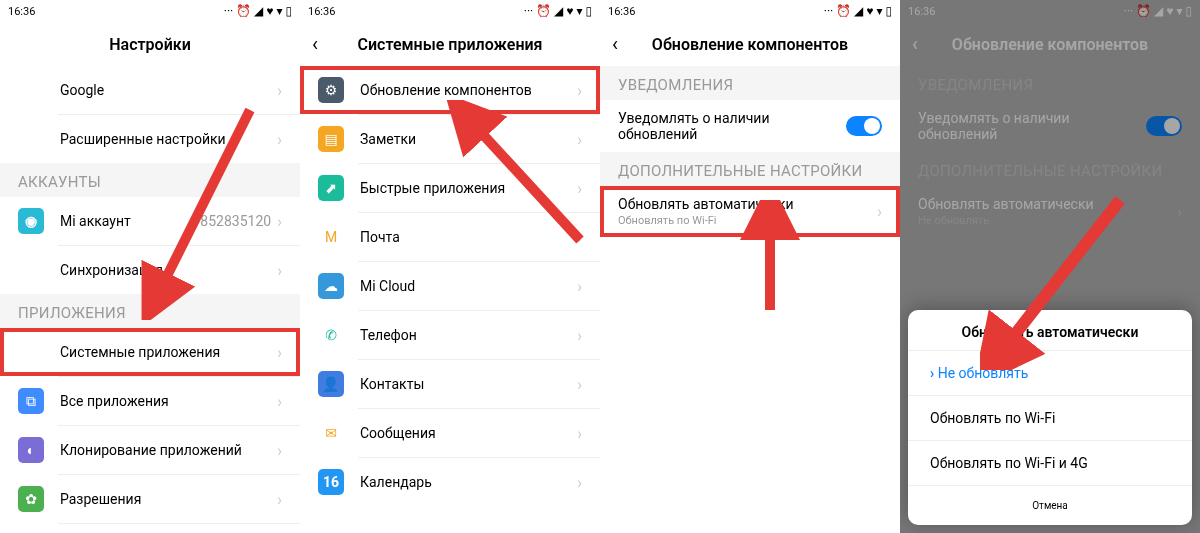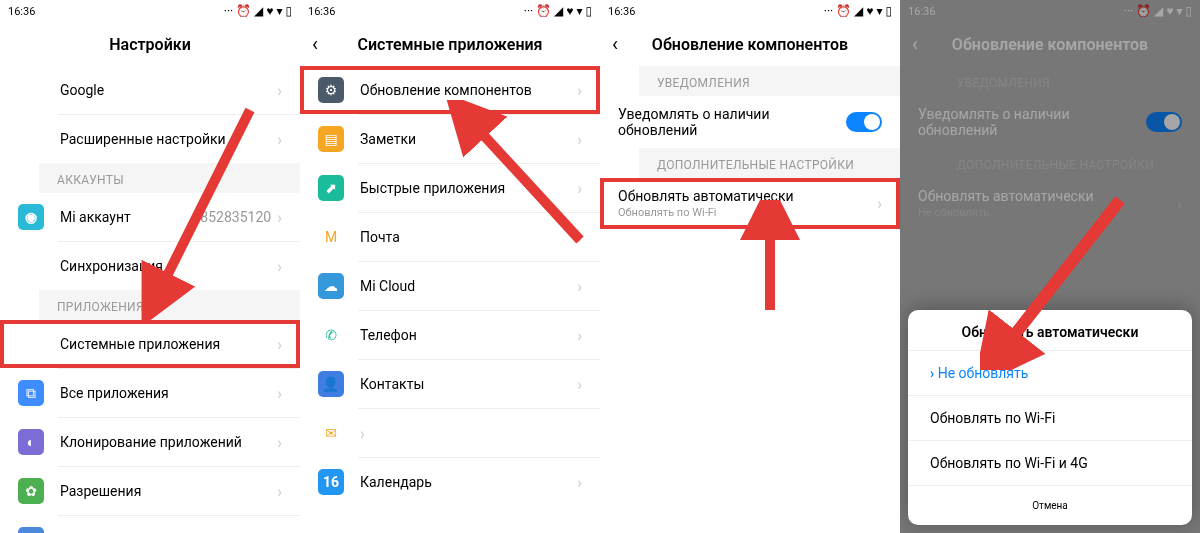--- a/index.html
+++ b/index.html
@@ -50,27 +50,26 @@
 .back-btn {
   position: absolute;
   left: 12px;
   font-size: 20px;
   color: #000;
   cursor: pointer;
   width: 16px;
 }
 .content { flex: 1; overflow-y: hidden; }
 .section-label {
-  font-size: 12px;
+  font-size: 15px;
   color: #999;
   padding: 10px 18px 6px;
   background: #f5f5f5;
   text-transform: uppercase;
   letter-spacing: 0.3px;
-  margin-left: 39px;
 }
 .list-item {
   display: flex;
   align-items: center;
   padding: 10px 18px;
   background: #fff;
   cursor: pointer;
   min-height: 48px;
 }
 .list-item .icon-box {
@@ -329,20 +328,23 @@
       <div class="list-item">
     <div class="icon-box ic-contacts">👤</div>
     <div class="item-body">
           <span class="label">Контакты</span>
         </div>
     <span class="chevron">›</span>
   </div>
       <div class="divider"></div>
       <div class="list-item">
     <div class="icon-box ic-msg" style="color:#f5a623">✉</div>
+    <div class="item-body">
+          <span class="label">Сообщения</span>
+        </div>
     <span class="chevron">›</span>
   </div>
       <div class="divider"></div>
       <div class="list-item">
     <div class="icon-box ic-cal">16</div>
     <div class="item-body">
           <span class="label">Календарь</span>
         </div>
     <span class="chevron">›</span>
   </div>

